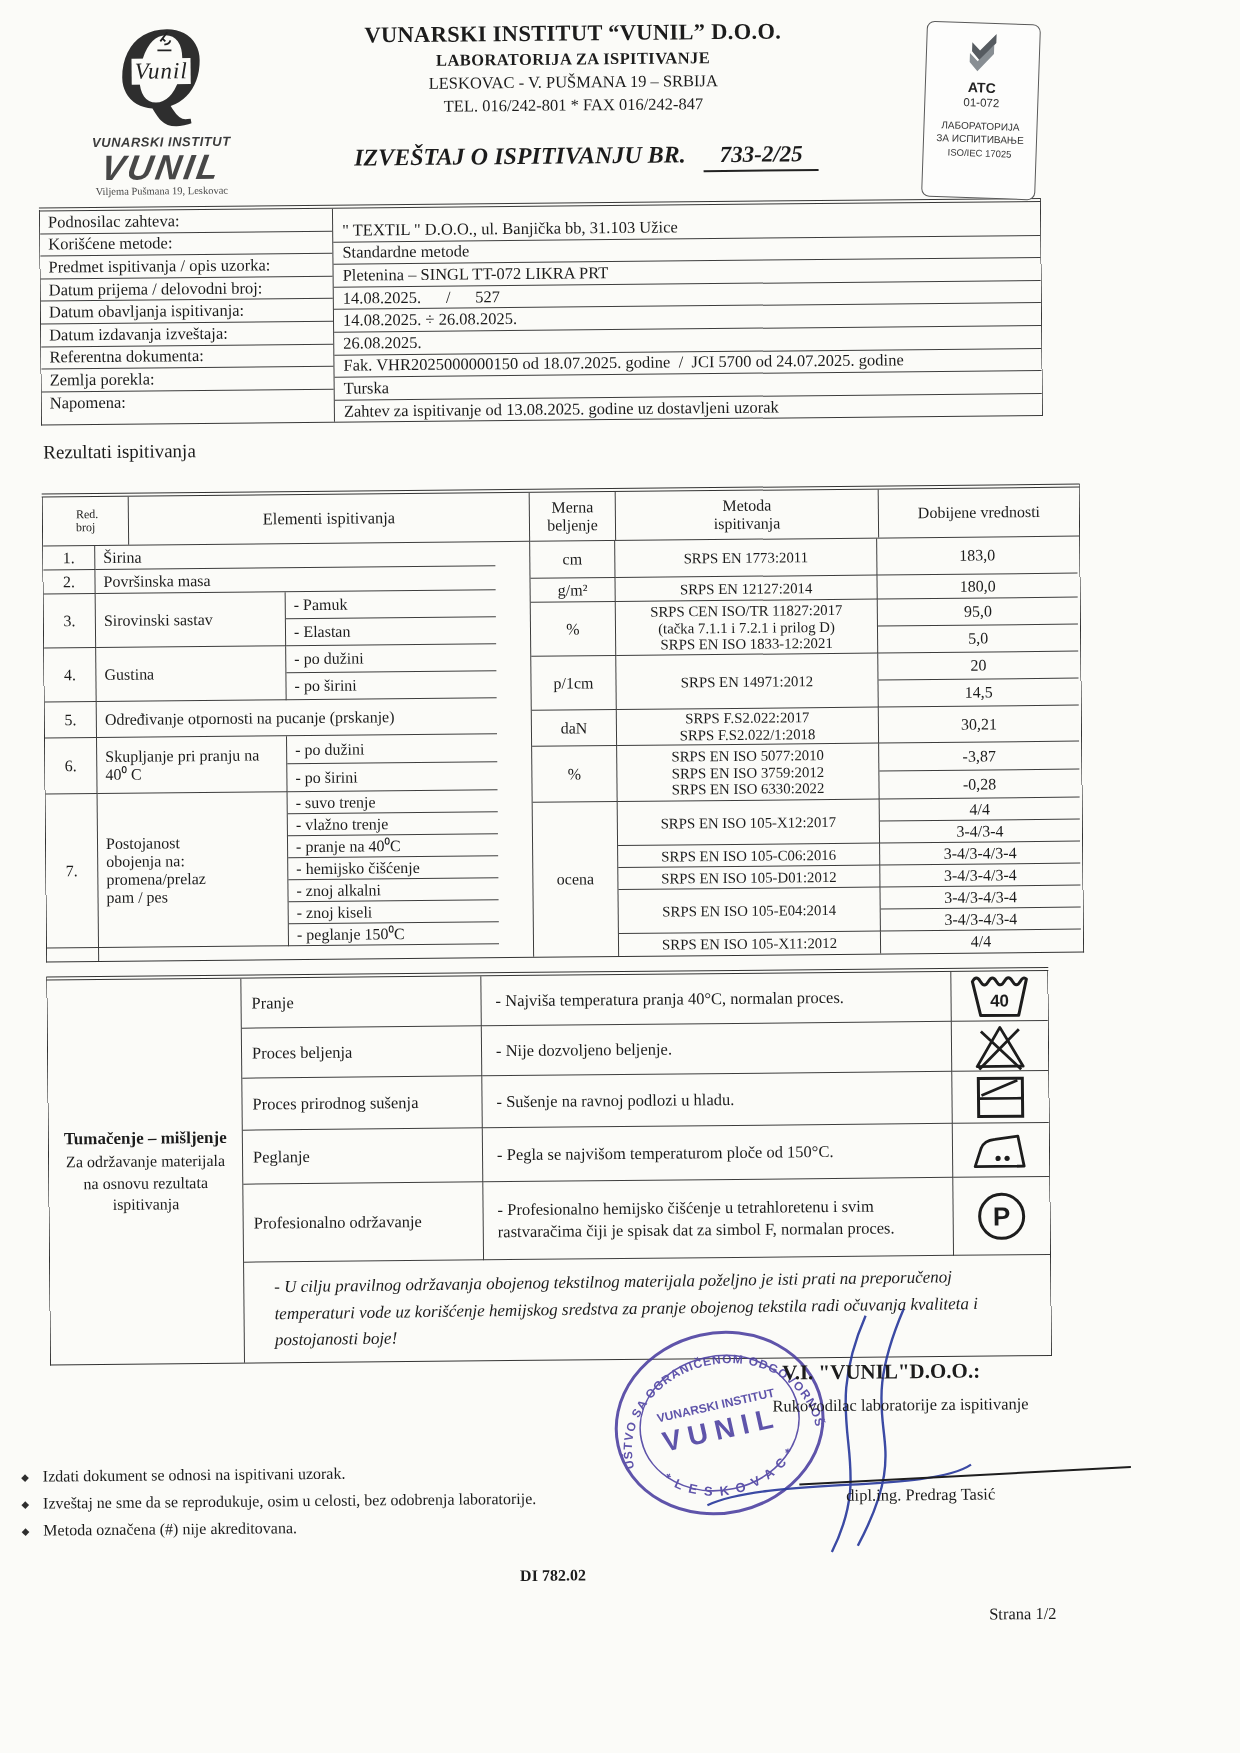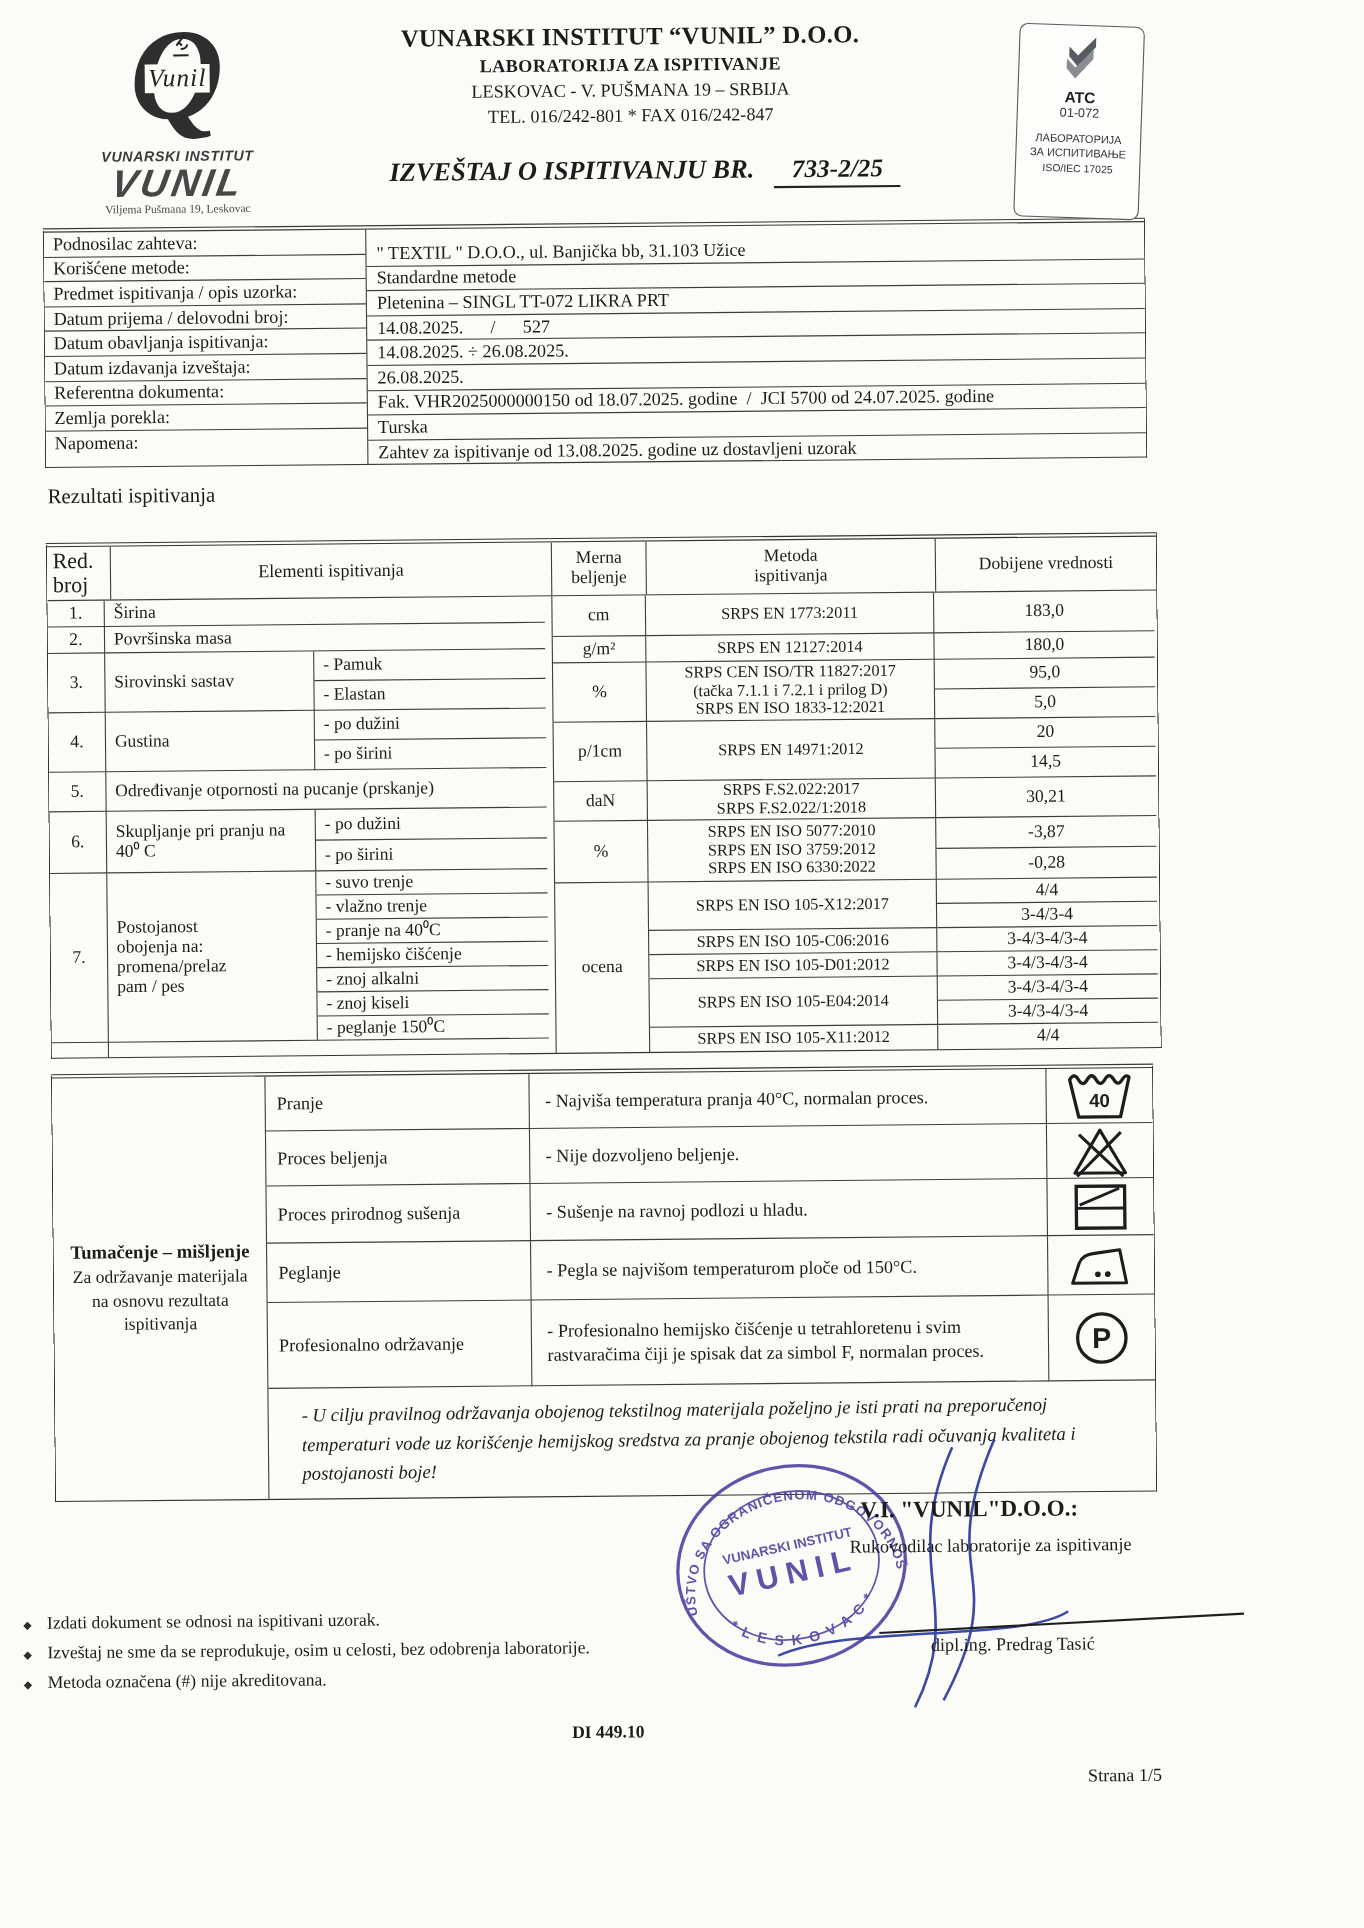--- a/index.html
+++ b/index.html
@@ -51,21 +51,21 @@
   .vrow.first{height:31.6px;align-items:flex-end;padding-bottom:1px;}
   .vrow.last{border-bottom:none;}
 
   .section-title{font-size:19px;margin:16px 0 30px 2px;}
 
   
   .rtable{display:flex;border:1.8px solid #333;border-top:4px double #333;width:fit-content;}
   .lpart{display:flex;flex-direction:column;border-right:1.4px solid #3d3d3d;}
   .lhead{display:flex;height:48px;border-bottom:1.4px solid #3d3d3d;}
   .lhead .h1{width:52px;border-right:1.4px solid #3d3d3d;display:flex;align-items:center;
-    padding-left:5px;font-size:20px;line-height:1.1;}
+    padding-left:5px;font-size:12px;line-height:1.1;margin-left:28px;}
   .lhead .h2{width:400px;display:flex;align-items:center;justify-content:center;font-size:16.5px;}
   .lgrid{display:grid;grid-template-columns:52px 190px 210px;
     grid-template-rows:24px 24px 27px 27px 27px 27px 36px 28px 28px repeat(7,22px) 13px;}
   .rpart{display:flex;flex-direction:column;}
   .rhead{display:flex;height:48px;border-bottom:1.4px solid #3d3d3d;}
   .rhead .h3{width:85px;border-right:1.4px solid #3d3d3d;}
   .rhead .h4{width:262px;border-right:1.4px solid #3d3d3d;}
   .rhead .h3,.rhead .h4,.rhead .h5{display:flex;align-items:center;justify-content:center;
     text-align:center;font-size:16px;line-height:1.15;}
   .rhead .h5{width:200px;}
@@ -381,18 +381,18 @@
       <div class="fnote">
         <span class="blt">◆</span>
         <span>Izveštaj ne sme da se reprodukuje, osim u celosti, bez odobrenja laboratorije.</span>
       </div>
       <div class="fnote">
         <span class="blt">◆</span>
         <span>Metoda označena (#) nije akreditovana.</span>
       </div>
     </div>
 
-    <div class="doccode">DI 449.10</div>
-    <div class="pagelab">Strana 1/5</div>
+    <div class="doccode">DI 782.02</div>
+    <div class="pagelab">Strana 1/2</div>
   </div>
 
 </div>
 </div>
 
 </body></html>

